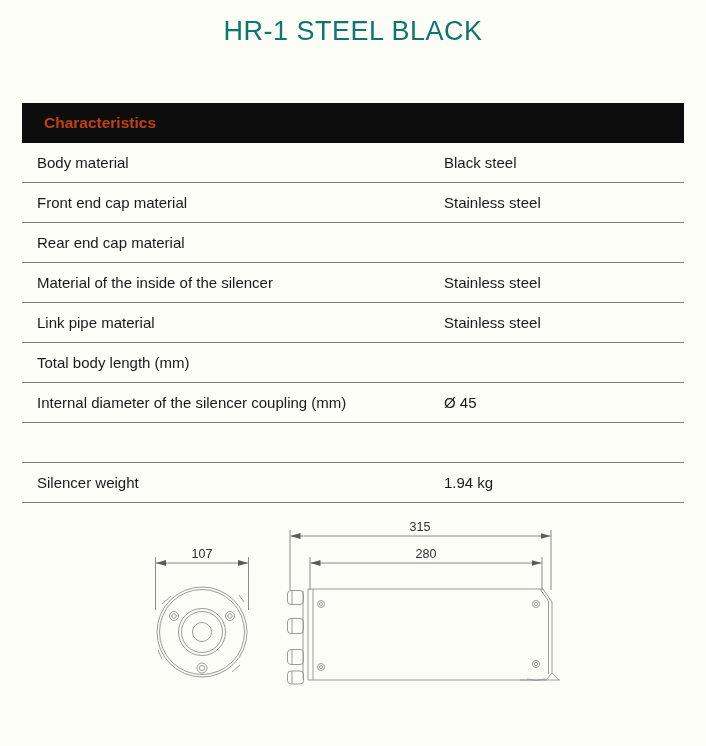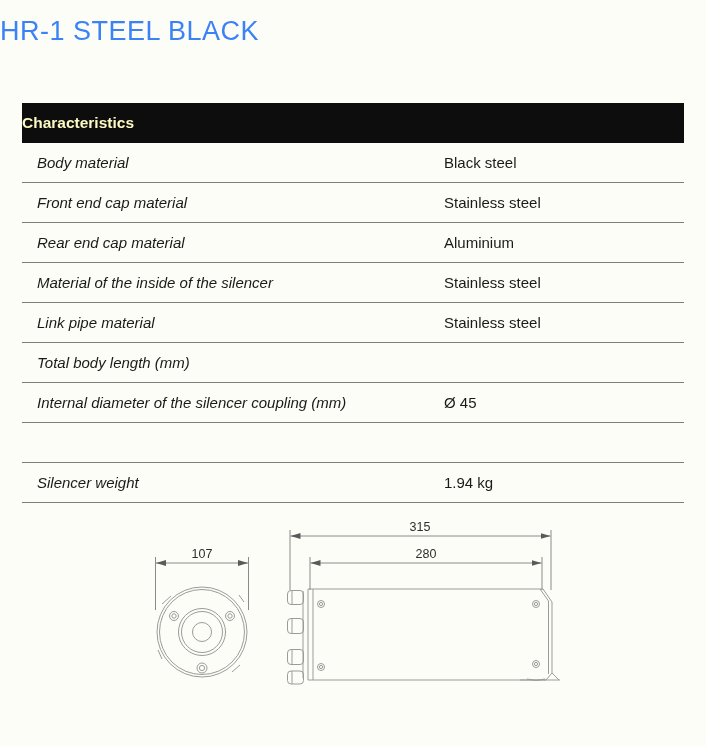--- a/index.html
+++ b/index.html
@@ -9,55 +9,55 @@
   body {
     width: 706px;
     height: 746px;
     background: #fdfdf8;
     font-family: "Liberation Sans", sans-serif;
     color: #1a1a1a;
     overflow: hidden;
   }
   .title {
     padding-top: 15px;
+    text-align: center;
     font-size: 27px;
     font-weight: 400;
     letter-spacing: 0.5px;
     line-height: 32px;
-    color: #3b82f6;
+    color: #0f766e;
   }
   .spec-table {
     margin: 56px 22px 0 22px;
     width: 662px;
   }
   .thead {
     background: #0d0d0d;
-    color: #fef9c3;
+    color: #c2410c;
     height: 40px;
     box-sizing: border-box;
     display: flex;
     align-items: center;
-    padding-left: 0;
+    padding-left: 22px;
     font-size: 15.5px;
     font-weight: bold;
   }
   .trow {
     display: flex;
     align-items: center;
     height: 40px;
     box-sizing: border-box;
     border-bottom: 1.5px solid #7d7d7d;
     font-size: 15px;
   }
   .tlabel {
     box-sizing: border-box;
     width: 415px;
     padding-left: 15px;
     flex: 0 0 auto;
-    font-style: italic;
   }
   .tvalue {
     flex: 1 1 auto;
     margin-left: 7px;
   }
   .diagram {
     margin-top: 3px;
   }
   .diagram svg {
     display: block;
@@ -79,21 +79,20 @@
   <div class="trow">
     <div class="tlabel">Body material</div>
     <div class="tvalue">Black steel</div>
   </div>
   <div class="trow">
     <div class="tlabel">Front end cap material</div>
     <div class="tvalue">Stainless steel</div>
   </div>
   <div class="trow">
     <div class="tlabel">Rear end cap material</div>
-    <div class="tvalue">Aluminium</div>
   </div>
   <div class="trow">
     <div class="tlabel">Material of the inside of the silencer</div>
     <div class="tvalue">Stainless steel</div>
   </div>
   <div class="trow">
     <div class="tlabel">Link pipe material</div>
     <div class="tvalue">Stainless steel</div>
   </div>
   <div class="trow">

